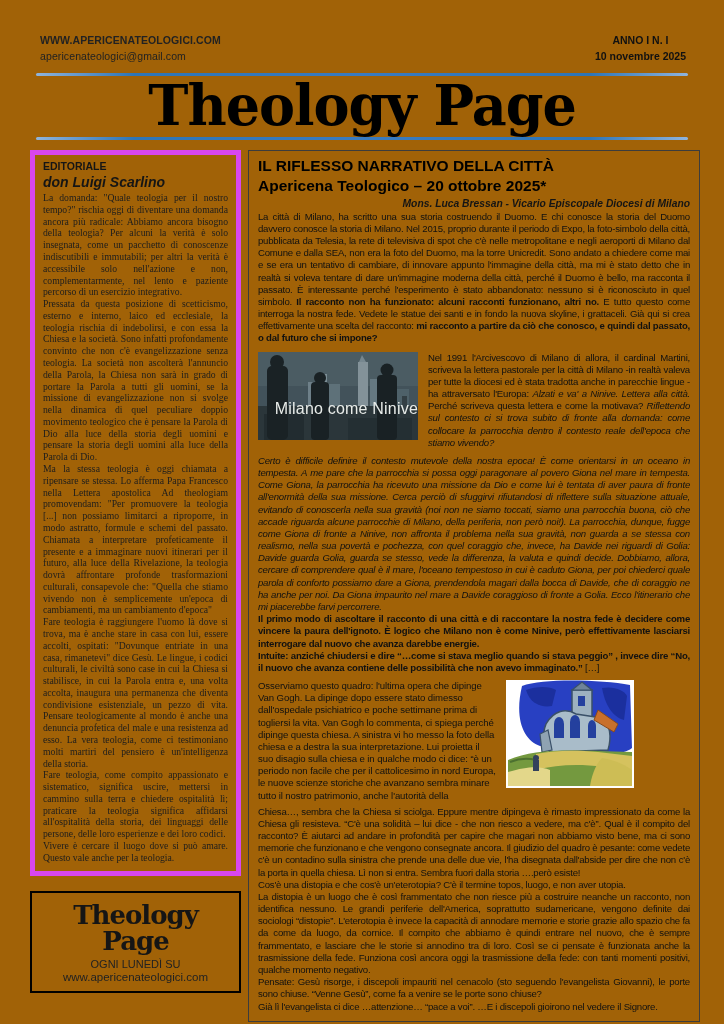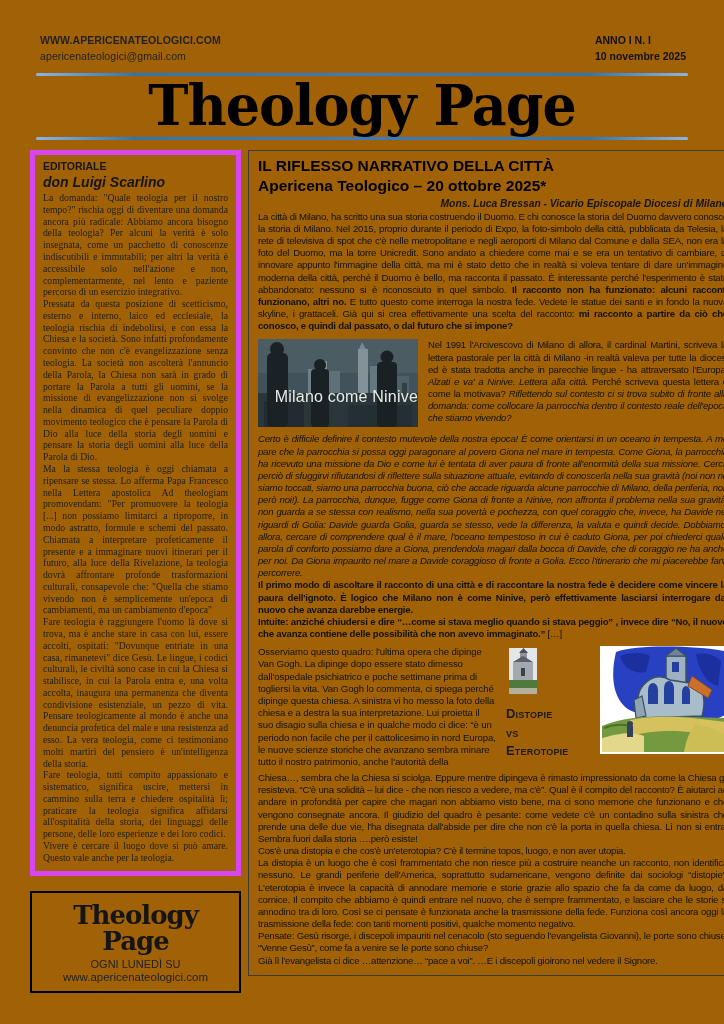--- a/index.html
+++ b/index.html
@@ -2,21 +2,21 @@
 <html><head>
 <meta charset="utf-8">
 <style>
   html,body{margin:0;padding:0;background:#d9d9d9;}
   .page{width:724px;height:1024px;background:#a16207;position:relative;overflow:hidden;
         font-family:"Liberation Sans",sans-serif;color:#151515;box-sizing:border-box;}
   
   .hdr{display:flex;justify-content:space-between;padding:32px 38px 0 40px;}
   .hdr-left{font-size:10.5px;line-height:1.55;letter-spacing:.1px;font-weight:bold;color:#222;}
   .hdr-left .email{font-weight:normal;}
-  .hdr-right{text-align:left;font-size:10.5px;line-height:1.55;font-weight:bold;color:#111;}
+  .hdr-right{text-align:center;font-size:10.5px;line-height:1.55;font-weight:bold;color:#111;}
   .rule{height:3px;margin:0 36px;border-radius:2px;
         background:linear-gradient(90deg,#8fb4dd,#2e75b6 15%,#3a7bc0 50%,#2e75b6 85%,#8fb4dd);}
   .rule.top{margin-top:8px;}
   .rule.bottom{margin-top:3px;}
   .blackletter{font-family:"DejaVu Serif",serif;font-weight:bold;}
   .masthead{text-align:center;font-size:54px;line-height:1.06;letter-spacing:-1px;margin:1px 0 0;
             transform:scaleY(1.04);color:#000;}
   
   .cols{display:flex;gap:7px;margin:10px 24px 0 30px;align-items:flex-start;}
   .leftcol{width:211px;flex:none;}
@@ -75,21 +75,21 @@
   <main class="cols">
 
     <aside class="leftcol">
       <section class="ed-box">
         <div class="ed-label">EDITORIALE</div>
         <div class="ed-author">don Luigi Scarlino</div>
         <p>La domanda: "Quale teologia per il nostro tempo?" rischia oggi di diventare una domanda ancora più radicale: Abbiamo ancora bisogno della teologia? Per alcuni la verità è solo insegnata, come un pacchetto di conoscenze indiscutibili e immutabili; per altri la verità è accessibile solo nell'azione e non, complementarmente, nel lento e paziente percorso di un esercizio integrativo.</p>
         <p>Pressata da questa posizione di scetticismo, esterno e interno, laico ed ecclesiale, la teologia rischia di indebolirsi, e con essa la Chiesa e la società. Sono infatti profondamente convinto che non c'è evangelizzazione senza teologia. La società non ascolterà l'annuncio della Parola, la Chiesa non sarà in grado di portare la Parola a tutti gli uomini, se la missione di evangelizzazione non si svolge nella dinamica di quel peculiare doppio movimento teologico che è pensare la Parola di Dio alla luce della storia degli uomini e pensare la storia degli uomini alla luce della Parola di Dio.</p>
         <p>Ma la stessa teologia è oggi chiamata a ripensare se stessa. Lo afferma Papa Francesco nella Lettera apostolica Ad theologiam promovendam: "Per promuovere la teologia [...] non possiamo limitarci a riproporre, in modo astratto, formule e schemi del passato. Chiamata a interpretare profeticamente il presente e a immaginare nuovi itinerari per il futuro, alla luce della Rivelazione, la teologia dovrà affrontare profonde trasformazioni culturali, consapevole che: "Quella che stiamo vivendo non è semplicemente un'epoca di cambiamenti, ma un cambiamento d'epoca"</p>
         <p>Fare teologia è raggiungere l'uomo là dove si trova, ma è anche stare in casa con lui, essere accolti, ospitati: "Dovunque entriate in una casa, rimanetevi" dice Gesù. Le lingue, i codici culturali, le civiltà sono case in cui la Chiesa si stabilisce, in cui la Parola entra e, una volta accolta, inaugura una permanenza che diventa condivisione esistenziale, un pezzo di vita. Pensare teologicamente al mondo è anche una denuncia profetica del male e una resistenza ad esso. La vera teologia, come ci testimoniano molti martiri del pensiero è un'intelligenza della storia.</p>
-        <p>Fare teologia, tutti compito appassionato e sistematico, significa uscire, mettersi in cammino sulla terra e chiedere ospitalità lì; praticare la teologia significa affidarsi all'ospitalità della storia, dei linguaggi delle persone, delle loro esperienze e dei loro codici.</p>
+        <p>Fare teologia, come compito appassionato e sistematico, significa uscire, mettersi in cammino sulla terra e chiedere ospitalità lì; praticare la teologia significa affidarsi all'ospitalità della storia, dei linguaggi delle persone, delle loro esperienze e dei loro codici.</p>
         <p>Vivere è cercare il luogo dove si può amare. Questo vale anche per la teologia.</p>
       </section>
 
       <section class="logo-box">
         <div class="logo-title blackletter">Theology Page</div>
         <div class="logo-line">OGNI LUNEDÌ SU</div>
         <div class="logo-url">www.apericenateologici.com</div>
       </section>
     </aside>
 
@@ -128,37 +128,20 @@
         </figure>
         <div class="side-text just"><span>Nel 1991 l'Arcivescovo di Milano di allora, il cardinal Martini, scriveva la lettera pastorale per la città di Milano -in realtà valeva per tutte la diocesi ed è stata tradotta anche in parecchie lingue - ha attraversato l'Europa: </span><span class="i">Alzati e va' a Ninive. Lettera alla città.</span><span> Perché scriveva questa lettera e come la motivava?   </span><span class="i">Riflettendo sul contesto ci si trova subito di fronte alla domanda: come collocare la parrocchia dentro il contesto reale dell'epoca che stiamo vivendo?</span></div>
       </div>
 
       <p class="just"><span class="i">Certo è difficile definire il contesto mutevole della nostra epoca! È come orientarsi in un oceano in tempesta. A me pare che la parrocchia si possa oggi paragonare al povero Giona nel mare in tempesta. Come Giona, la parrocchia ha ricevuto una missione da Dio e come lui è tentata di aver paura di fronte all'enormità della sua missione. Cerca perciò di sfuggirvi rifiutandosi di riflettere sulla situazione attuale, evitando di conoscerla nella sua gravità (noi non ne siamo toccati, siamo una parrocchia buona, ciò che accade riguarda alcune parrocchie di Milano, della periferia, non però noi!). La parrocchia, dunque, fugge come Giona di fronte a Ninive, non affronta il problema nella sua gravità, non guarda a se stessa con realismo, nella sua povertà e pochezza, con quel coraggio che, invece, ha Davide nei riguardi di Golia: Davide guarda Golia, guarda se stesso, vede la differenza, la valuta e quindi decide. Dobbiamo, allora, cercare di comprendere qual è il mare, l'oceano tempestoso in cui è caduto Giona, per poi chiederci quale parola di conforto possiamo dare a Giona, prendendola magari dalla bocca di Davide, che di coraggio ne ha anche per noi. Da Giona impaurito nel mare a Davide coraggioso di fronte a Golia. Ecco l'itinerario che mi piacerebbe farvi percorrere.</span></p>
       <p class="just"><span class="b">Il primo modo di ascoltare il racconto di una città e di raccontare la nostra fede è decidere come vincere la paura dell'ignoto. È logico che Milano non è come Ninive, però effettivamente lasciarsi interrogare dal nuovo che avanza darebbe energie.</span></p>
       <p class="just"><span class="b">Intuite: anziché chiudersi e dire “…come si stava meglio quando si stava peggio” , invece dire “No, il nuovo che avanza contiene delle possibilità che non avevo immaginato.”</span><span> […]</span></p>
 
       <div class="vg-row">
         <div class="vg-text"><span>Osserviamo questo quadro: l'ultima opera che dipinge Van Gogh. La dipinge dopo essere stato dimesso dall'ospedale psichiatrico e poche settimane prima di togliersi la vita. Van Gogh lo commenta, ci spiega perché dipinge questa chiesa. A sinistra vi ho messo la foto della chiesa e a destra la sua interpretazione.  Lui proietta il suo disagio sulla chiesa e in qualche modo ci dice: “è un periodo non facile che per il cattolicesimo in nord Europa, le nuove scienze storiche che avanzano sembra minare tutto il nostro patrimonio, anche l'autorità della</span></div>
-        <div class="vg-mid">
-          <svg width="28" height="46" viewBox="0 0 28 46">
-            <rect width="28" height="46" fill="#e3e7e9"></rect>
-            <rect x="11" y="3" width="7" height="13" fill="#8e959b"></rect>
-            <polygon points="14.5,0 19,5 10,5" fill="#4c5257"></polygon>
-            <rect x="4" y="14" width="20" height="18" fill="#a3a9ae"></rect>
-            <polygon points="4,14 14,8 24,14" fill="#5a6065"></polygon>
-            <rect x="12" y="20" width="4" height="8" fill="#3c4246"></rect>
-            <rect x="0" y="32" width="28" height="8" fill="#4f7a3b"></rect>
-            <rect x="0" y="40" width="28" height="6" fill="#b5af9d"></rect>
-          </svg>
-          <div class="vg-label">
-            <div>Distopie</div>
-            <div>vs</div>
-            <div>Eterotopie</div>
-          </div>
-        </div>
         <div class="vg-paint">
           <svg width="128" height="108" viewBox="0 0 128 108">
             <rect width="128" height="108" fill="#ffffff"></rect>
             <path d="M16,6 C38,-2 96,0 124,5 L126,68 C116,76 96,74 78,70 L34,66 C18,60 8,40 16,6 Z" fill="#2840c2"></path>
             <path d="M20,10 C30,6 44,6 50,10 L46,26 C36,28 24,24 20,10 Z" fill="#1b2f9e"></path>
             <path d="M96,8 C108,6 118,10 121,16 L118,40 C110,38 100,30 96,8 Z" fill="#1b2f9e"></path>
             <rect x="66" y="10" width="20" height="34" fill="#9db1c0" stroke="#3a5068" stroke-width="1.5"></rect>
             <polygon points="66,10 76,2 86,10" fill="#6f8499" stroke="#3a5068" stroke-width="1.2"></polygon>
             <rect x="72" y="16" width="7" height="10" fill="#24409e"></rect>
             <path d="M40,44 C48,30 60,28 70,34 L96,38 C104,44 106,56 102,70 L44,72 C38,64 36,54 40,44 Z" fill="#a9bcc9" stroke="#3a5068" stroke-width="1.5"></path>

